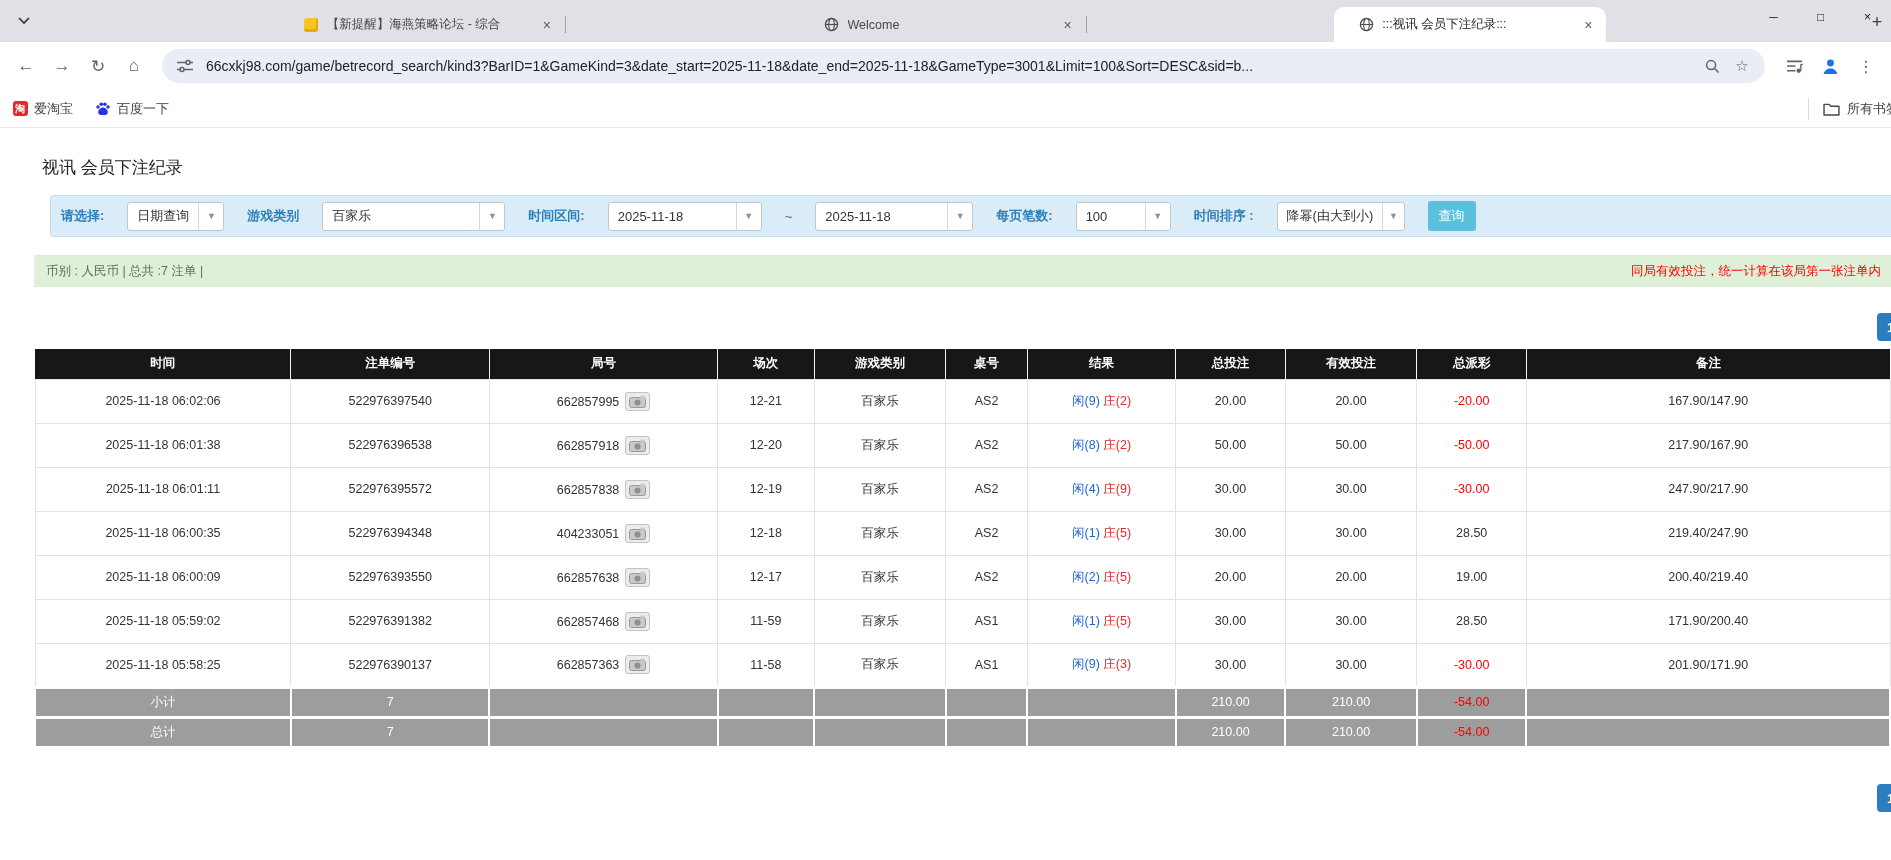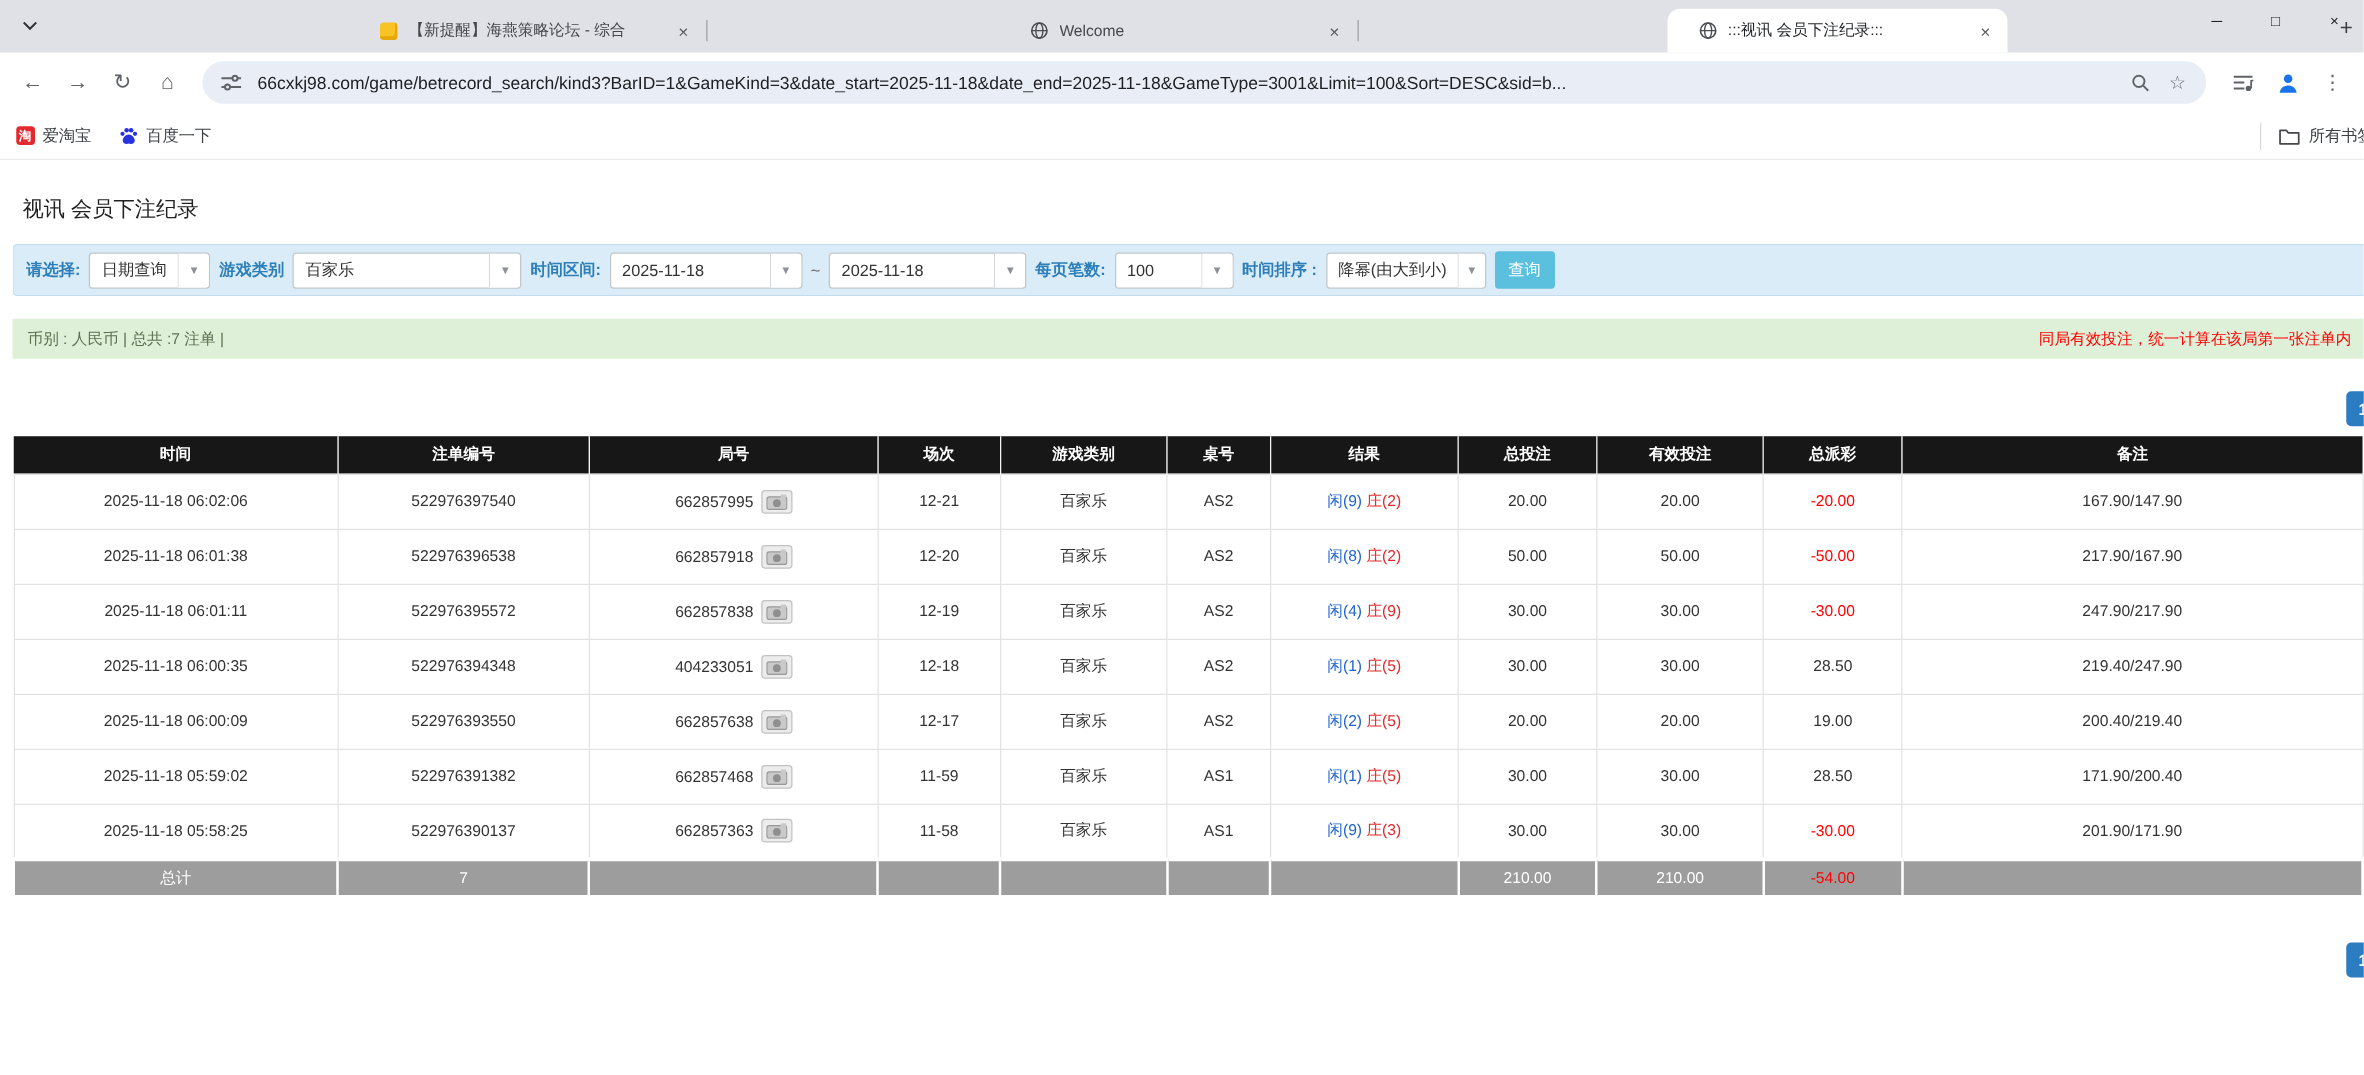--- a/index.html
+++ b/index.html
@@ -43,24 +43,24 @@
   .bookmarks-bar{height:38px;background:#fff;display:flex;align-items:center;padding:0 0 0 12px;border-bottom:1px solid #ececec;}
   .bookmark{display:flex;align-items:center;margin-right:22px;font-size:13px;color:#3c4043;cursor:pointer;}
   .bookmark .b-icon{width:16px;height:16px;margin-right:6px;display:flex;align-items:center;justify-content:center;}
   .taobao-icon{width:15px;height:15px;background:#e3282e;border-radius:3px;color:#fff;font-size:10px;
     display:flex;align-items:center;justify-content:center;font-weight:bold;}
   .bm-right{margin-left:auto;display:flex;align-items:center;border-left:1px solid #d7dade;height:22px;
     padding-left:14px;margin-right:-8px;}
   .bm-right .folder{margin-right:7px;color:#45474a;display:flex;}
   .bm-right span{font-size:13px;color:#3c4043;white-space:nowrap;}
   
-  .page{background:#fff;}
+  .page{background:#fff;padding-left:24px;}
   .page-title{font-size:17px;font-weight:normal;color:#222;margin:28px 0 16px 18px;}
-  .filter-bar{margin-left:10px;height:42px;background:var(--filter-bar);border:1px solid #c3ddee;border-right:none;
-    border-radius:4px 0 0 4px;display:flex;align-items:center;padding:0 10px;gap:7px;}
+  .filter-bar{margin-left:26px;height:42px;background:var(--filter-bar);border:1px solid #c3ddee;border-right:none;
+    border-radius:4px 0 0 4px;display:flex;align-items:center;padding:0 10px;gap:23px;}
   .f-label{color:var(--accent-blue);font-size:13px;font-weight:bold;white-space:nowrap;}
   .combo{height:29px;background:#fff;border:1px solid #c0c6ca;border-radius:3px;display:inline-flex;align-items:stretch;cursor:pointer;}
   .combo .combo-text{display:flex;align-items:center;padding:0 9px;font-size:13px;color:#333;flex:1;white-space:nowrap;}
   .combo .combo-arrow{width:25px;border-left:1px solid #d6d9dc;display:flex;align-items:center;justify-content:center;
     color:#8b9196;font-size:9px;background:#fff;border-radius:0 3px 3px 0;}
   .tilde{color:#666;font-size:13px;}
   .search-btn{height:30px;background:var(--search-btn);color:#fff;border:none;border-radius:3px;
     font-size:13px;padding:0 11px;cursor:pointer;font-family:inherit;}
   .summary-bar{margin:18px 0 0 10px;height:32px;background:var(--green-bar);display:flex;align-items:center;
     padding:0 10px 0 12px;}
@@ -406,31 +406,44 @@
           <td>11-58</td>
           <td>百家乐</td>
           <td>AS1</td>
           <td><span class="c-player">闲(9)</span> <span class="c-banker">庄(3)</span></td>
           <td class="c-link">30.00</td>
           <td>30.00</td>
           <td class="c-neg">-30.00</td>
           <td>201.90/171.90</td>
         </tr>
         <tr class="footer-row">
-          <td>总计</td>
+          <td>小计</td>
           <td>7</td>
           <td></td>
           <td></td>
           <td></td>
           <td></td>
           <td></td>
           <td>210.00</td>
           <td>210.00</td>
           <td class="c-neg">-54.00</td>
           <td></td>
         </tr>
+        <tr class="footer-row">
+          <td>总计</td>
+          <td>7</td>
+          <td></td>
+          <td></td>
+          <td></td>
+          <td></td>
+          <td></td>
+          <td>210.00</td>
+          <td>210.00</td>
+          <td class="c-neg">-54.00</td>
+          <td></td>
+        </tr>
       </tbody>
   </table>
 
   <div class="pagination-row" style="margin-top:36px;">
     <button class="page-btn">1</button>
   </div>
 </div>
 
 </body></html>

